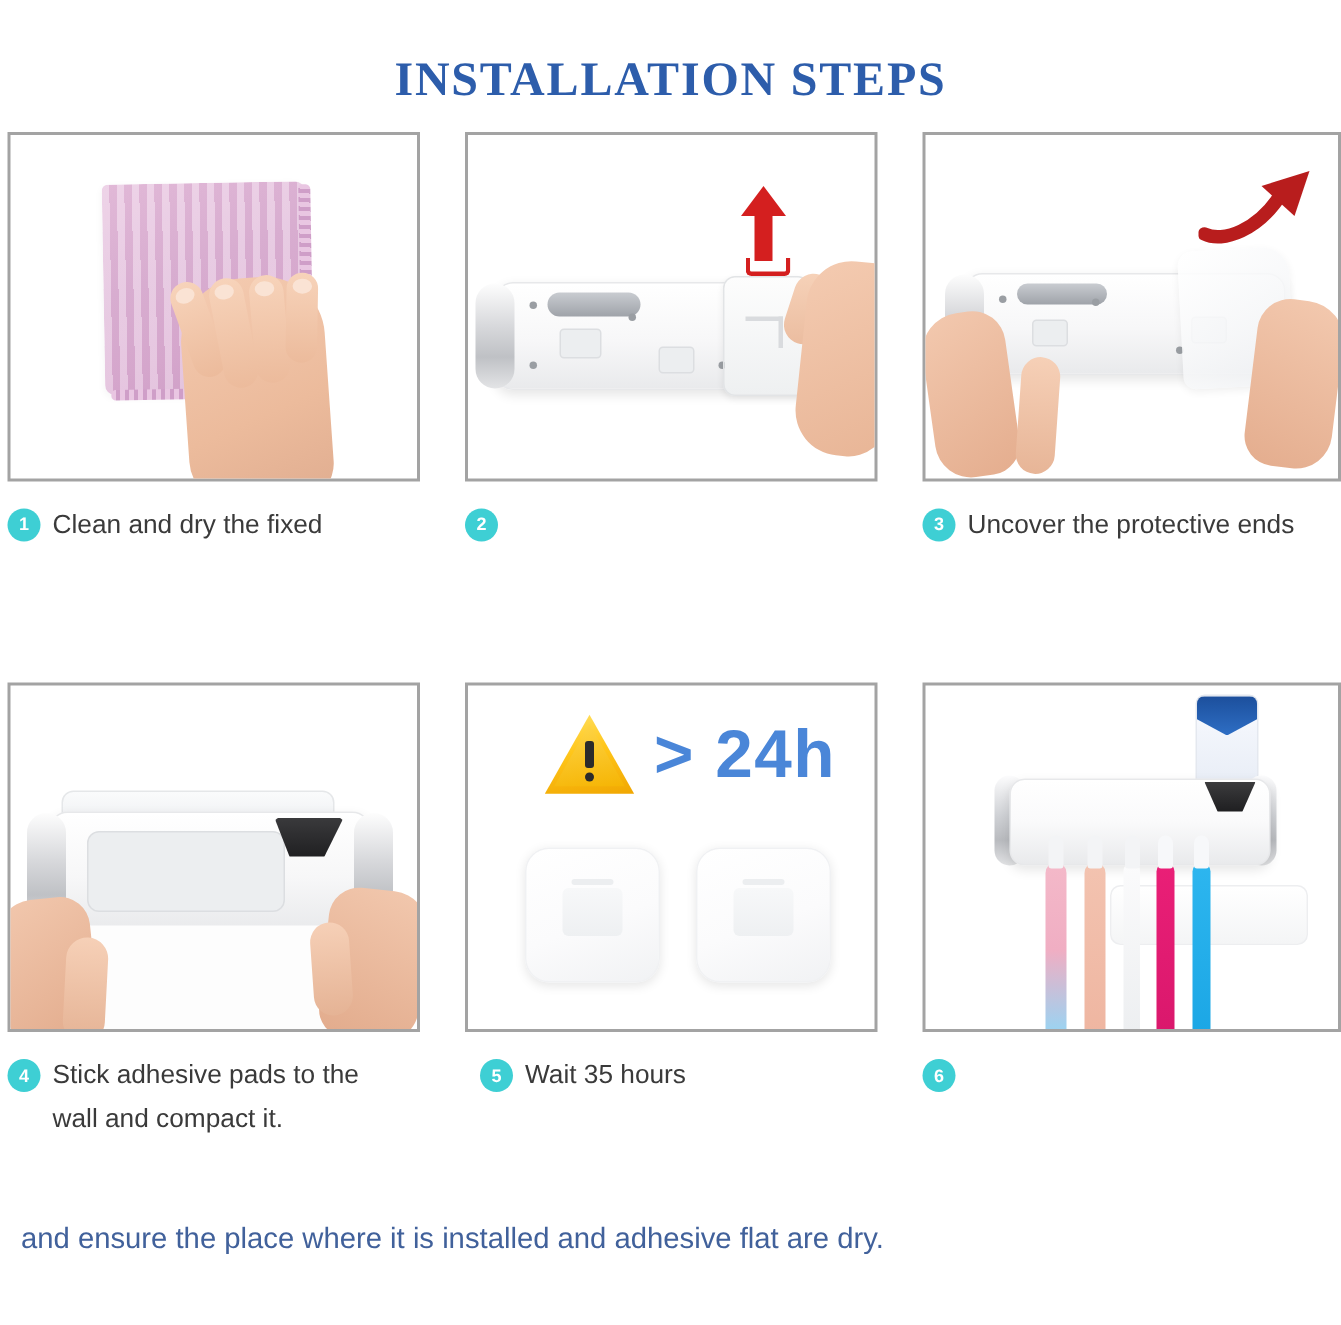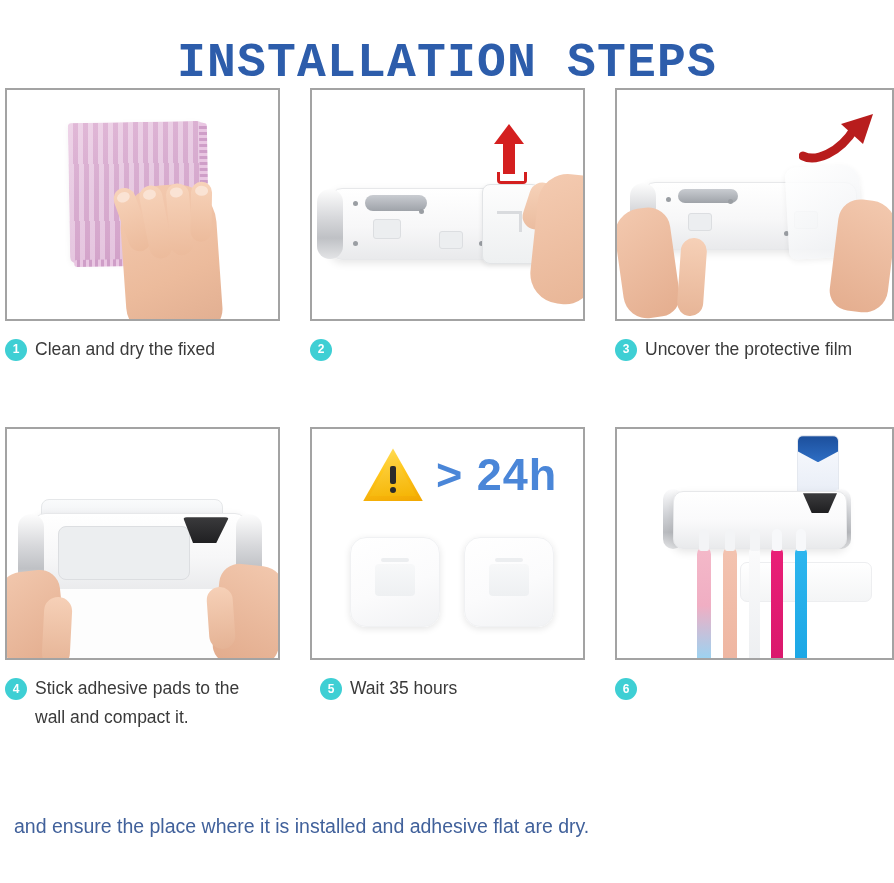--- a/index.html
+++ b/index.html
@@ -9,39 +9,39 @@
     font-family:"Liberation Sans", sans-serif;
     overflow:hidden;
     position:relative;
   }
   .page{width:894px;height:883px;position:relative;}
 
   
   .title{
     position:absolute;left:0;top:0;width:894px;height:62px;
     display:flex;align-items:center;justify-content:center;
-    font-family:Liberation Mono, monospace;
+    font-family:Liberation Serif, serif;
     font-weight:bold;
-    font-size:48px;
+    font-size:32px;
     letter-spacing:1.2px;
     color:#2d5dab;
     white-space:pre;
   }
 
   
   .grid{
     position:absolute;left:5px;top:88px;
     width:884px;
     display:grid;
     grid-template-columns:275px 275px 279px;
     column-gap:30px;
     row-gap:0px;
   }
   .cell{width:100%;}
-  .row2{margin-top:64px;}
+  .row2{margin-top:92px;}
 
   .frame{
     width:100%;height:233px;
     border:2px solid #a3a3a3;
     box-sizing:border-box;
     background:#ffffff;
     position:relative;
     overflow:hidden;
   }
   .scene{position:absolute;inset:0;}
@@ -401,21 +401,21 @@
             <path d="M4 46 C 16 52, 40 44, 56 18" stroke="#b81d1d" stroke-width="9" fill="none" stroke-linecap="round"></path>
             <path d="M42 14 L74 4 L64 34 Z" fill="#b81d1d"></path>
           </svg>
           <div class="p3handL"></div>
           <div class="p3fingL"></div>
           <div class="p3handR"></div>
         </div>
       </div>
       <div class="caption">
         <span class="badge">3</span>
-        <span class="cap-text">Uncover the protective film</span>
+        <span class="cap-text">Uncover the protective ends</span>
       </div>
     </div>
 
     <div class="cell row2">
       <div class="frame">
         <div class="scene">
           <div class="p4backplate"></div>
           <div class="device p4body">
             <div class="endcap" style="left:-16px;"></div>
             <div class="endcap" style="right:-16px;"></div>

